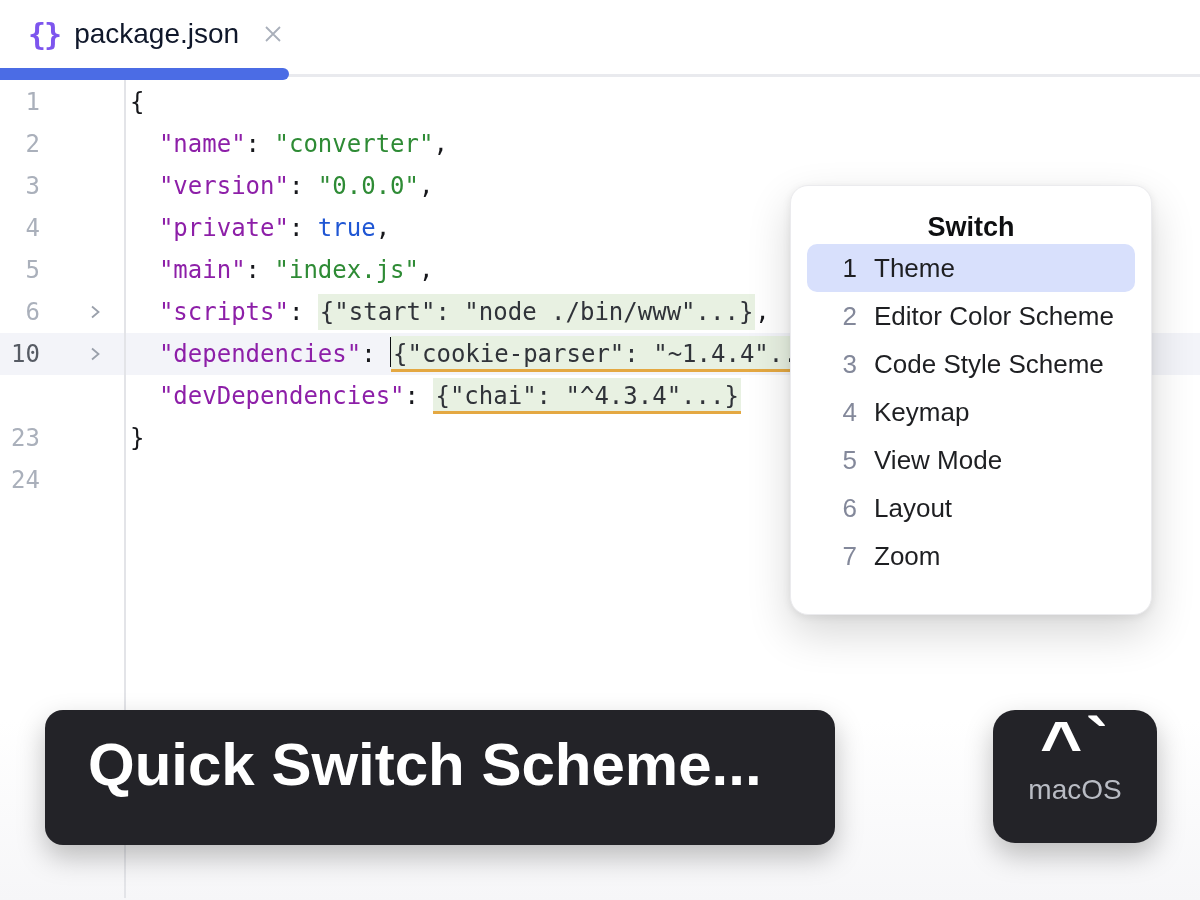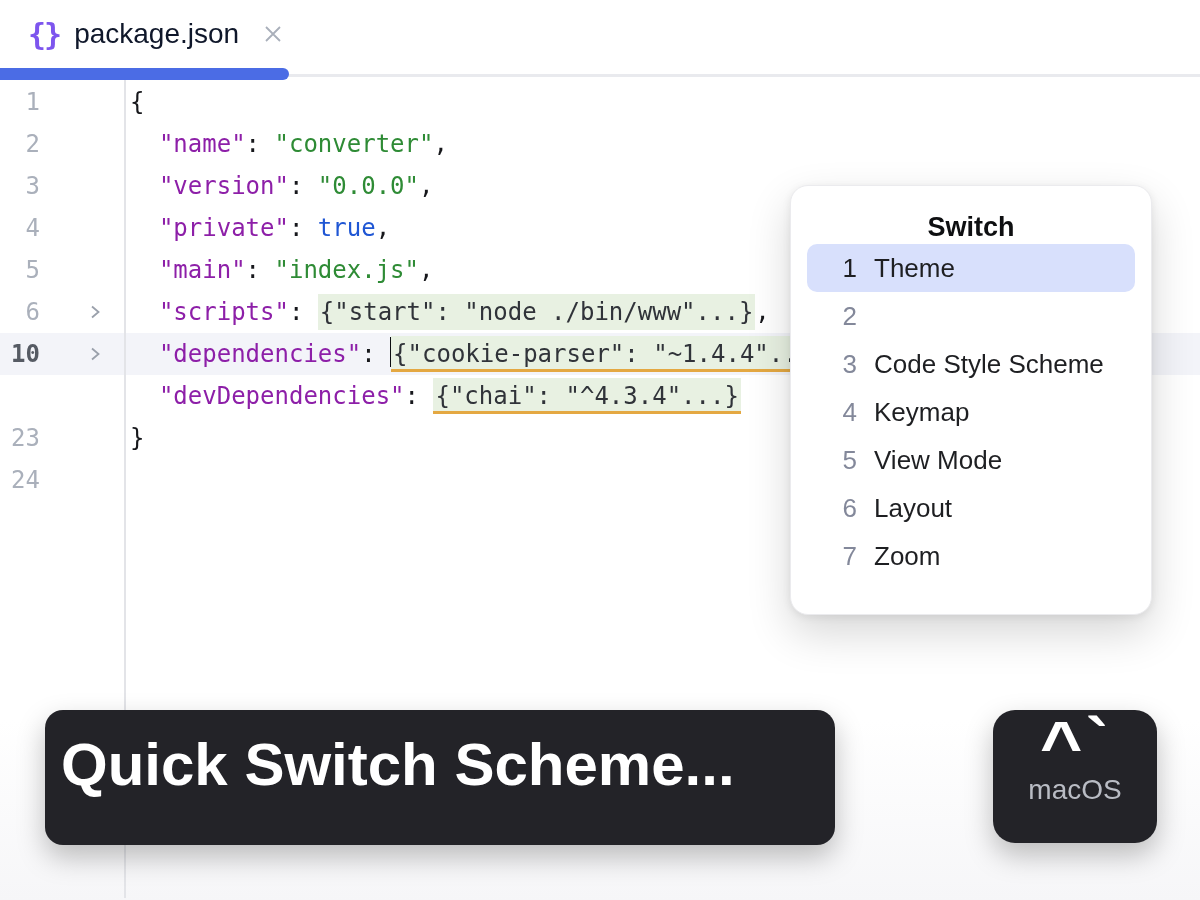--- a/index.html
+++ b/index.html
@@ -18,21 +18,21 @@
   .tab-rule { position:absolute; left:0; top:74px; width:1200px; height:3px; background:#e9eaee; }
   .tab-indicator { position:absolute; left:0; top:68px; width:289px; height:12px; background:#4b6ce5; border-radius:0 6px 6px 0; z-index:2; }
 
   
   .editor { position:absolute; left:0; top:80px; width:1200px; height:820px; }
   #lines { position:absolute; left:0; top:1px; width:1200px; }
   .ed-row { position:relative; width:1200px; height:42px; font-family:"DejaVu Sans Mono", monospace; font-size:24px; line-height:42px; }
   .ed-row.current { background:#f3f4f9; }
   .gutter { position:absolute; left:0; top:0; width:124px; height:42px; }
   .lnum { position:absolute; left:0; top:0; width:40px; text-align:right; color:#aab0bb; }
-  .current .lnum { color:#565b64;font-weight:bold; }
+  .current .lnum { color:#565b64; }
   .fold { position:absolute; left:86px; top:8px; width:20px; height:26px; display:flex; align-items:center; cursor:pointer; }
   .code { position:absolute; left:124px; top:0; right:0; padding-left:6px; white-space:pre; }
   .gutter-sep { position:absolute; left:124px; top:0; width:2px; height:818px; background:#e3e4e8; z-index:3; }
   .t-p { color:#16171b; }
   .t-k { color:#8d1fa8; }
   .t-s { color:#2e8b35; }
   .t-b { color:#1f56d4; }
   .t-f { background:#e8f1e2; color:#303339; padding:4px 2px; }
   .t-u { border-bottom:3px solid #e4a842; padding-bottom:1px; }
   .caret { display:inline-block; width:3px; height:30px; background:#0c0d10; vertical-align:-5px; margin-right:-2px; }
@@ -43,21 +43,21 @@
            box-shadow:0 18px 44px rgba(0,0,0,0.16), 0 2px 8px rgba(0,0,0,0.08); padding-top:24px; }
   .popup-title { height:34px; line-height:34px; text-align:center; font-size:27px; font-weight:bold; color:#0e0f11; }
   .p-row { position:relative; height:48px; margin:0 16px; border-radius:10px; display:flex; align-items:center; cursor:pointer; }
   .p-row.sel { background:#d8e0fc; }
   .p-num { width:50px; text-align:right; font-size:26px; color:#83889a; flex:0 0 50px; }
   .p-row.sel .p-num { color:#1e1f22; }
   .p-label { margin-left:17px; font-size:26px; color:#1e1f22; }
 
   
   .hint { position:absolute; left:45px; top:710px; width:790px; height:135px; background:#232328; border-radius:18px;
-          z-index:20; box-shadow:0 12px 28px rgba(0,0,0,0.25); padding:20px 0 0 16px; }
+          z-index:20; box-shadow:0 12px 28px rgba(0,0,0,0.25); padding:20px 0 0 43px; }
   .hint-label { color:#ffffff; font-size:60px; font-weight:bold; letter-spacing:0px; }
 
   .keybox { position:absolute; left:993px; top:710px; width:164px; height:133px; background:#232328; border-radius:22px;
             z-index:20; box-shadow:0 12px 28px rgba(0,0,0,0.25); display:flex; flex-direction:column; align-items:center; }
   .keys { height:58px; margin-top:6px; color:#fff; display:flex; align-items:flex-start; }
   .key-caret { font-size:66px; font-weight:bold; line-height:58px; transform:scaleX(1.1); display:inline-block; }
   .key-tick { font-size:66px; font-weight:bold; line-height:52px; margin-left:6px; display:inline-block; }
   .platform { margin-top:0; font-size:28px; color:#b9bcc4; }
 </style>
 </head>
@@ -154,20 +154,21 @@
 
   <div class="popup">
     <div class="popup-title">Switch</div>
     <div id="popup-items">
         <div class="p-row sel">
           <span class="p-num">1</span>
           <span class="p-label">Theme</span>
         </div>
         <div class="p-row">
           <span class="p-num">2</span>
+          <span class="p-label">Editor Color Scheme</span>
         </div>
         <div class="p-row">
           <span class="p-num">3</span>
           <span class="p-label">Code Style Scheme</span>
         </div>
         <div class="p-row">
           <span class="p-num">4</span>
           <span class="p-label">Keymap</span>
         </div>
         <div class="p-row">

